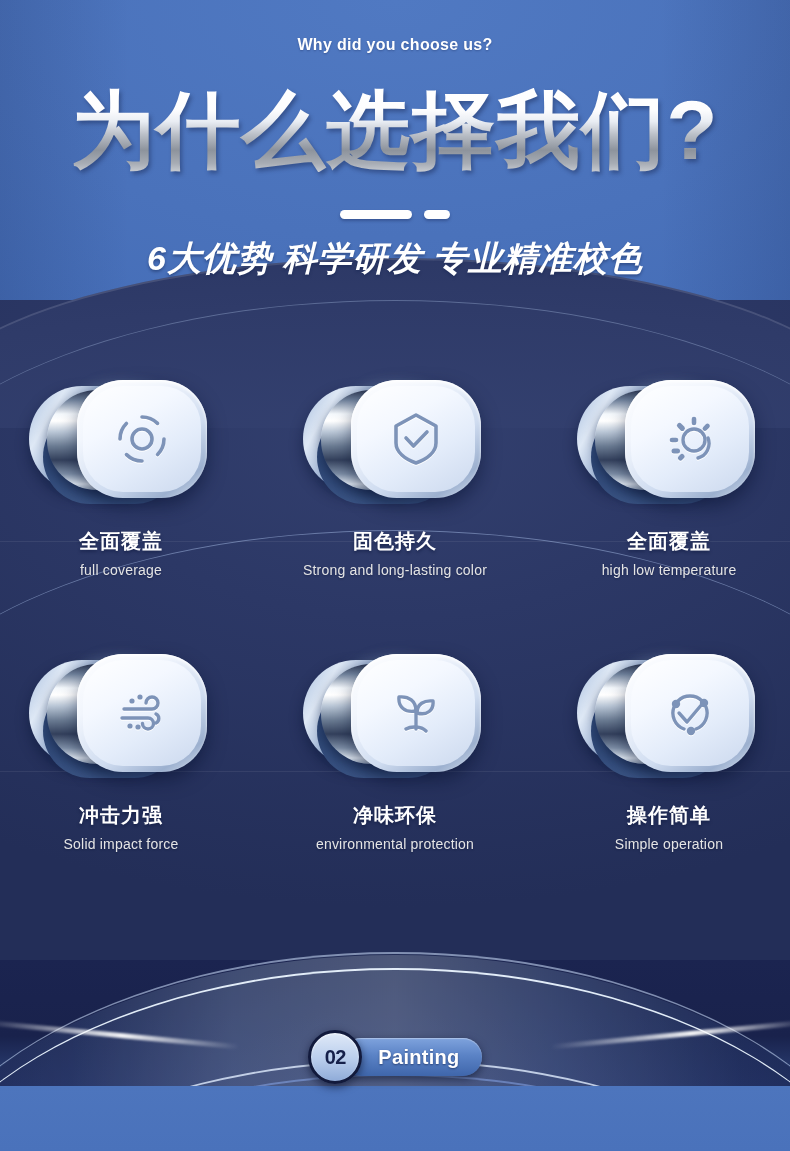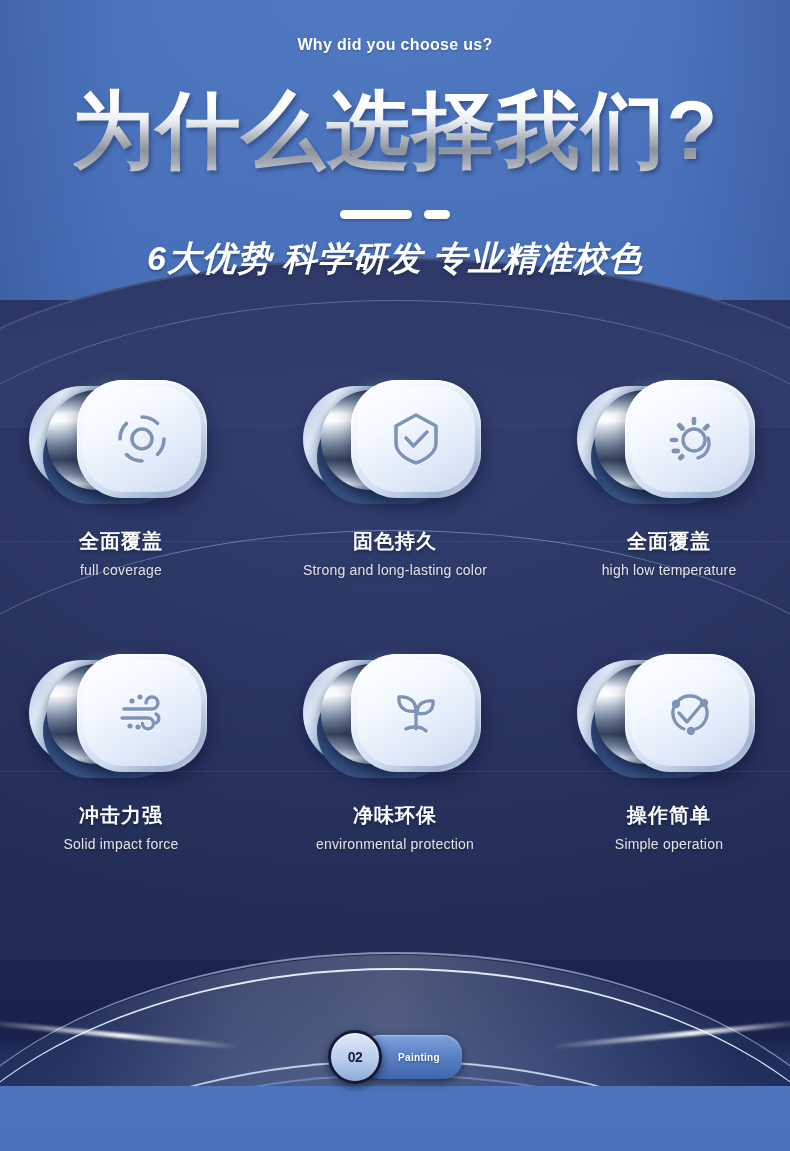--- a/index.html
+++ b/index.html
@@ -181,34 +181,34 @@
     text-shadow:0 1px 2px rgba(10,20,55,.45);
   }
 
   
   .page-badge{
     position:absolute;left:0;top:1030px;width:790px;
     display:flex;align-items:center;justify-content:center;
   }
   .pb-inner{position:relative;display:flex;align-items:center;}
   .pb-pill{
-    margin-left:-20px;height:44px;padding:0 22px 0 36px;border-radius:19px;
+    margin-left:-20px;height:38px;padding:0 22px 0 36px;border-radius:19px;
     display:flex;align-items:center;
     background:linear-gradient(180deg,#7fa3dd 0%,#5b83c6 45%,#3f66ab 100%);
     box-shadow:0 3px 8px rgba(5,12,35,.55), inset 0 1px 1px rgba(255,255,255,.35);
-    font-size:10px;font-weight:bold;color:#ffffff;letter-spacing:.3px;
+    font-size:20px;font-weight:bold;color:#ffffff;letter-spacing:.3px;
     text-shadow:0 1px 2px rgba(10,20,55,.5);
   }
   .pb-circle{
     position:relative;z-index:3;width:48px;height:48px;border-radius:50%;
     background:linear-gradient(180deg,#dfe9f8 0%,#b9cdec 55%,#8fabd8 100%);
     border:3px solid #121a3c;
     box-shadow:0 3px 9px rgba(5,12,35,.6), inset 0 1px 2px rgba(255,255,255,.8);
     display:flex;align-items:center;justify-content:center;
-    font-size:14px;font-weight:bold;color:#16204a;letter-spacing:-.5px;
+    font-size:20px;font-weight:bold;color:#16204a;letter-spacing:-.5px;
   }
 </style>
 </head>
 <body>
 
 <div class="page">
 
   <div class="bg-top"></div>
   <div class="bg-mid"></div>
   <div class="curve-top"></div>

